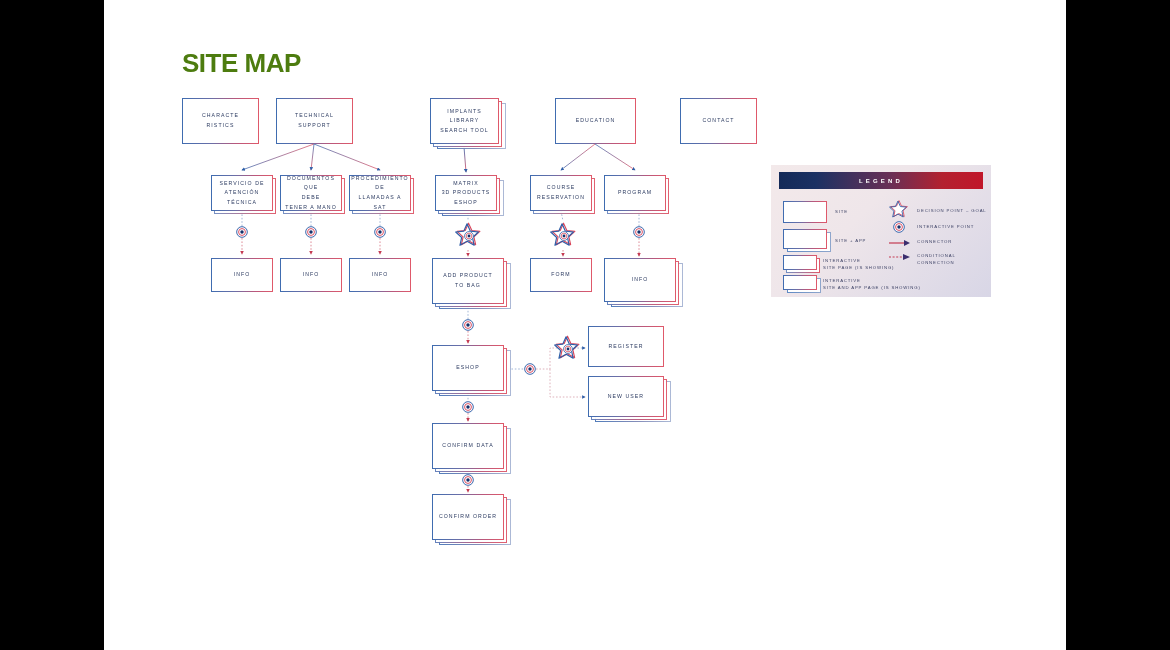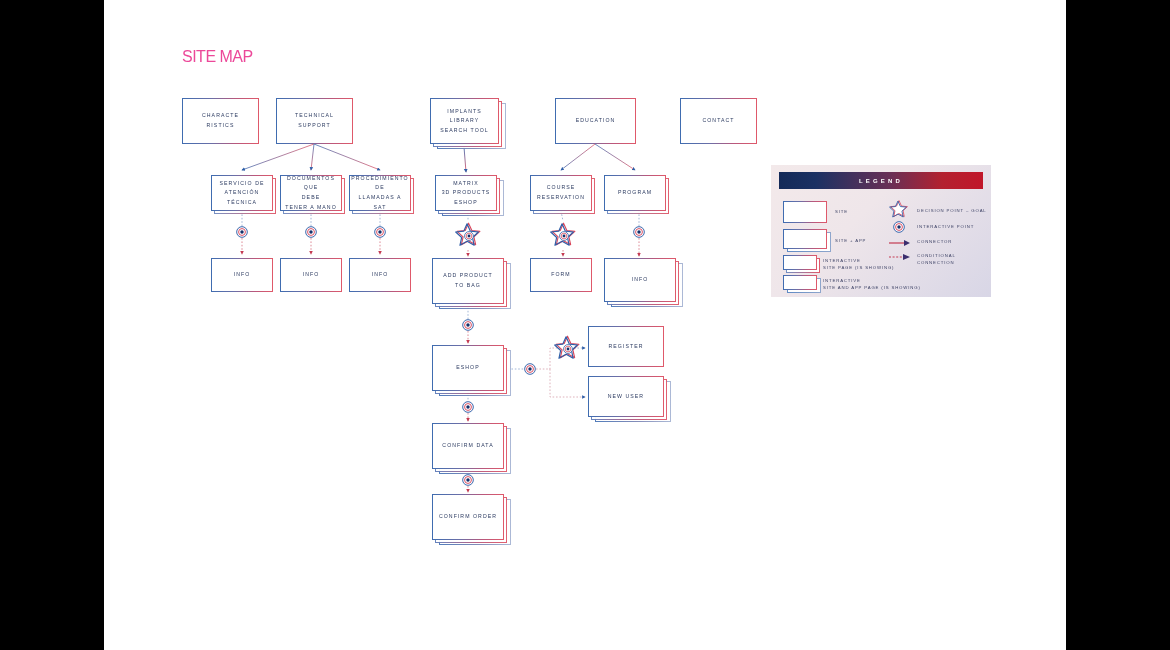--- a/index.html
+++ b/index.html
@@ -11,21 +11,21 @@
   #stage{position:relative;width:1170px;height:650px;}
   #slide{
     position:absolute;left:104px;top:0;width:962px;height:650px;background:#ffffff;
   }
   #canvas{position:absolute;left:0;top:0;width:962px;height:650px;}
 
   
   .title{
     position:absolute;left:78px;top:48px;
     font-family:"Liberation Sans", sans-serif;
-    font-size:16px;font-weight:normal;color:#ec4899;
+    font-size:26px;font-weight:bold;color:#4d7c0f;
     letter-spacing:-0.5px;
   }
 
   
   .node{
     position:absolute;box-sizing:border-box;
     display:flex;align-items:center;justify-content:center;
     background:#ffffff;
     z-index:5;
   }

